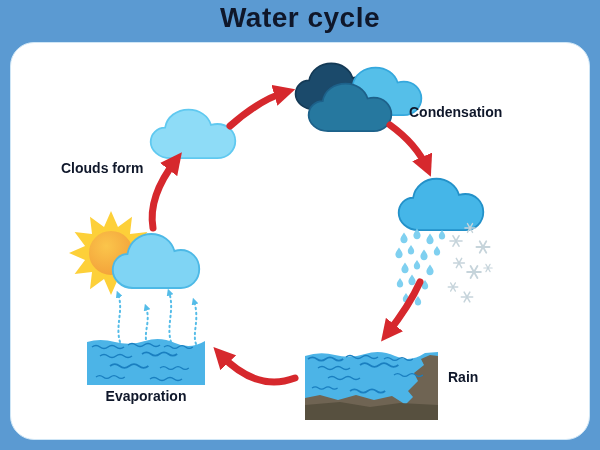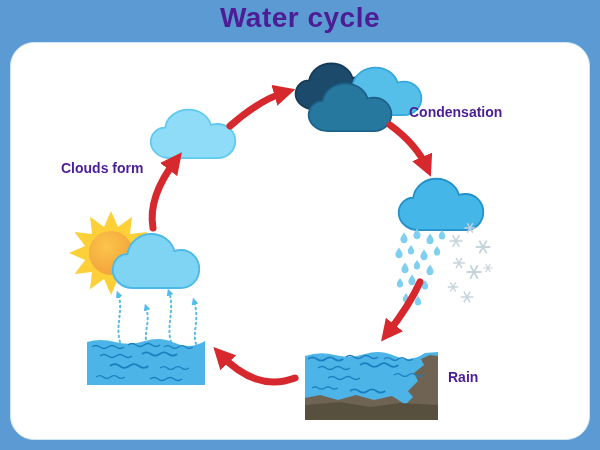--- a/index.html
+++ b/index.html
@@ -1,23 +1,23 @@
 <!DOCTYPE html>
 <html><head>
 <meta charset="utf-8">
 <style>
   html,body{margin:0;padding:0;}
   body{font-family:"Liberation Sans", sans-serif;}
   .scene{position:relative;width:600px;height:450px;background:#5b9ad2;overflow:hidden;}
   .title{position:absolute;top:2px;left:0;width:600px;text-align:center;
-         color:#4c1d95;font-size:28px;font-weight:bold;letter-spacing:0.5px;}
+         color:#0f172a;font-size:28px;font-weight:bold;letter-spacing:0.5px;}
   .panel{position:absolute;left:10px;top:42px;width:578px;height:396px;
          background:#ffffff;border:1px solid #cfe6f6;border-radius:24px;}
   svg.diagram{position:absolute;left:0;top:0;}
-  .lbl{position:absolute;color:#4c1d95;font-weight:bold;font-size:14px;line-height:19px;white-space:nowrap;}
+  .lbl{position:absolute;color:#0f172a;font-weight:bold;font-size:14px;line-height:19px;white-space:nowrap;}
   .lbl.center{text-align:center;}
 </style>
 </head>
 <body>
 
 <div class="scene">
   <div class="title">Water cycle</div>
   <div class="panel"></div>
 
   <svg class="diagram" width="600" height="450" viewBox="0 0 600 450">
@@ -135,13 +135,14 @@
       <path d="M230,126 C255,104 272,96 286,92" marker-end="url(#redhead)"></path>
       <path d="M390,125 C408,138 420,152 427,168" marker-end="url(#redhead)"></path>
       <path d="M420,282 C411,302 398,320 387,334" marker-end="url(#redhead)"></path>
       <path d="M295,378 C263,390 237,372 220,354" marker-end="url(#redhead)"></path>
     </g>
   </svg>
 
   <div class="lbl" style="left:61px;top:133px;margin-top:26px;">Clouds form</div>
   <div class="lbl" style="left:409px;top:103px;">Condensation</div>
   <div class="lbl" style="left:448px;top:368px;">Rain</div>
+  <div class="lbl center" style="left:86px;top:387px;width:120px;">Evaporation</div>
 </div>
 
 </body></html>

